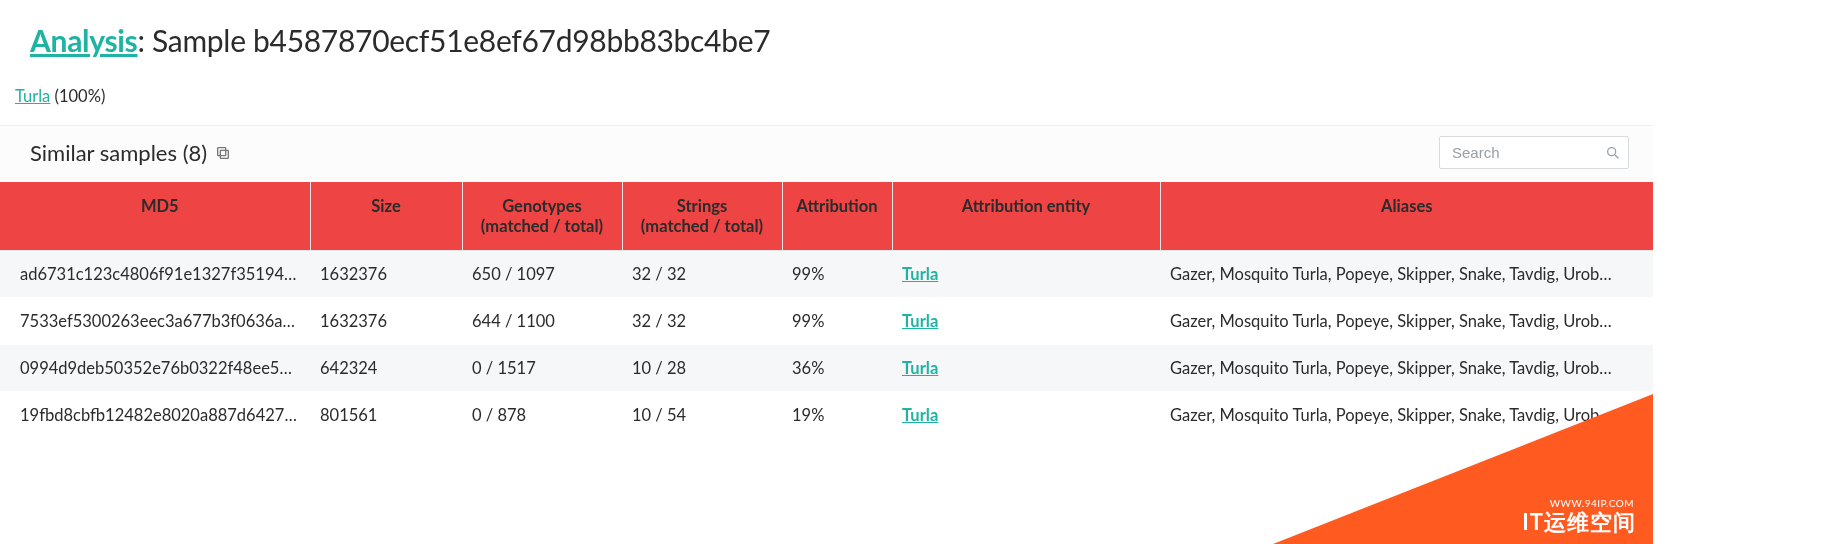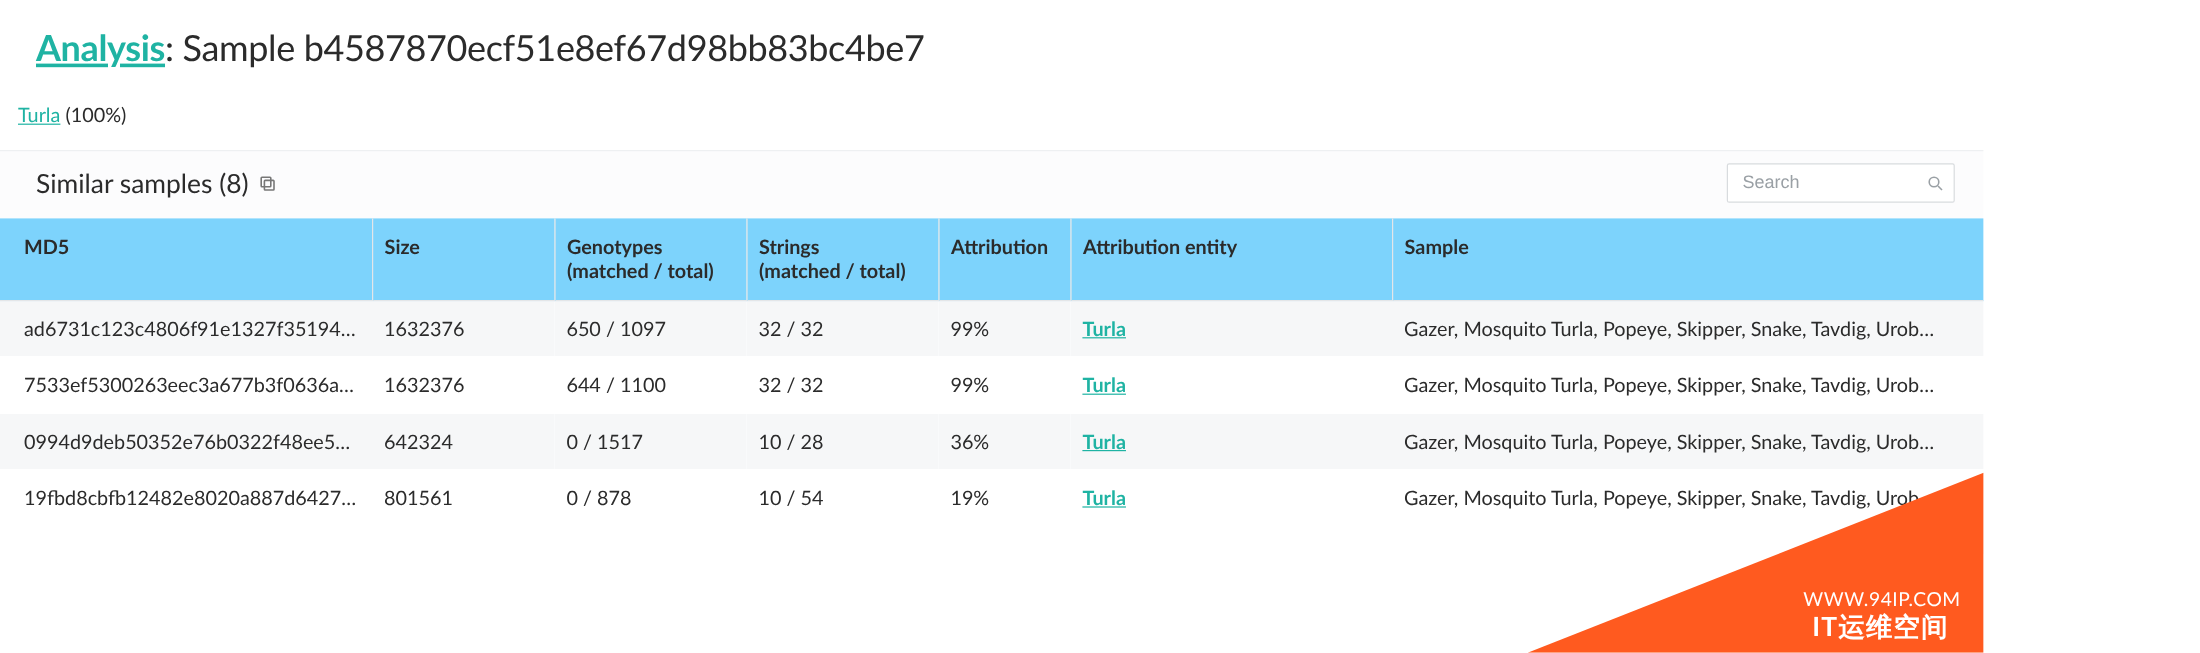--- a/index.html
+++ b/index.html
@@ -100,27 +100,27 @@
   .search-wrap .mag svg { width: 16px; height: 16px; }
 
   
   table.samples {
     width: 100%;
     border-collapse: collapse;
     table-layout: fixed;
     font-size: 16.5px;
   }
   table.samples thead th {
-    text-align: left;
+    text-align: center;
     font-weight: 700;
     padding: 14px 10px 14px 0;
     border-bottom: 1px solid var(--border);
     border-left: 1px solid var(--border);
     vertical-align: top;
-    background: #7dd3fc;
+    background: #ef4444;
   }
   table.samples thead th:first-child {
     padding-left: 20px;
     border-left: none;
   }
   table.samples thead th .hdr-wrap { padding-left: 10px; }
   table.samples thead th:first-child .hdr-wrap { padding-left: 0; }
   table.samples thead th .hdr-sub { display: block; }
 
   table.samples tbody td {
@@ -162,33 +162,33 @@
     position: absolute;
     right: 0;
     bottom: 0;
     width: 0; height: 0;
     border-style: solid;
     border-width: 0 0 150px 380px;
     border-color: transparent transparent var(--orange) transparent;
   }
   .tri-label {
     position: absolute;
-    right: 29px;
+    right: 17px;
     bottom: 6px;
     color: #fff;
     font-weight: 700;
     font-size: 22px;
     letter-spacing: 1px;
   }
   .tri-sub {
     position: absolute;
     right: 19px;
     bottom: 35px;
     color: #fff;
-    font-size: 16px;
+    font-size: 10px;
     letter-spacing: 0.5px;
     margin-left: 24px;
   }
 </style>
 </head>
 <body>
 
 <div class="page">
 
   <div class="title-row">
@@ -256,21 +256,21 @@
                 <span class="hdr-sub">(matched / total)</span>
               </div>
             </th>
           <th>
               <div class="hdr-wrap">Attribution</div>
             </th>
           <th>
               <div class="hdr-wrap">Attribution entity</div>
             </th>
           <th>
-              <div class="hdr-wrap">Sample</div>
+              <div class="hdr-wrap">Aliases</div>
             </th>
         </tr>
       </thead>
       <tbody id="rows-body">
 
       <tr>
             <td>ad6731c123c4806f91e1327f35194722</td>
             <td>1632376</td>
             <td>650 / 1097</td>
             <td>32 / 32</td>

